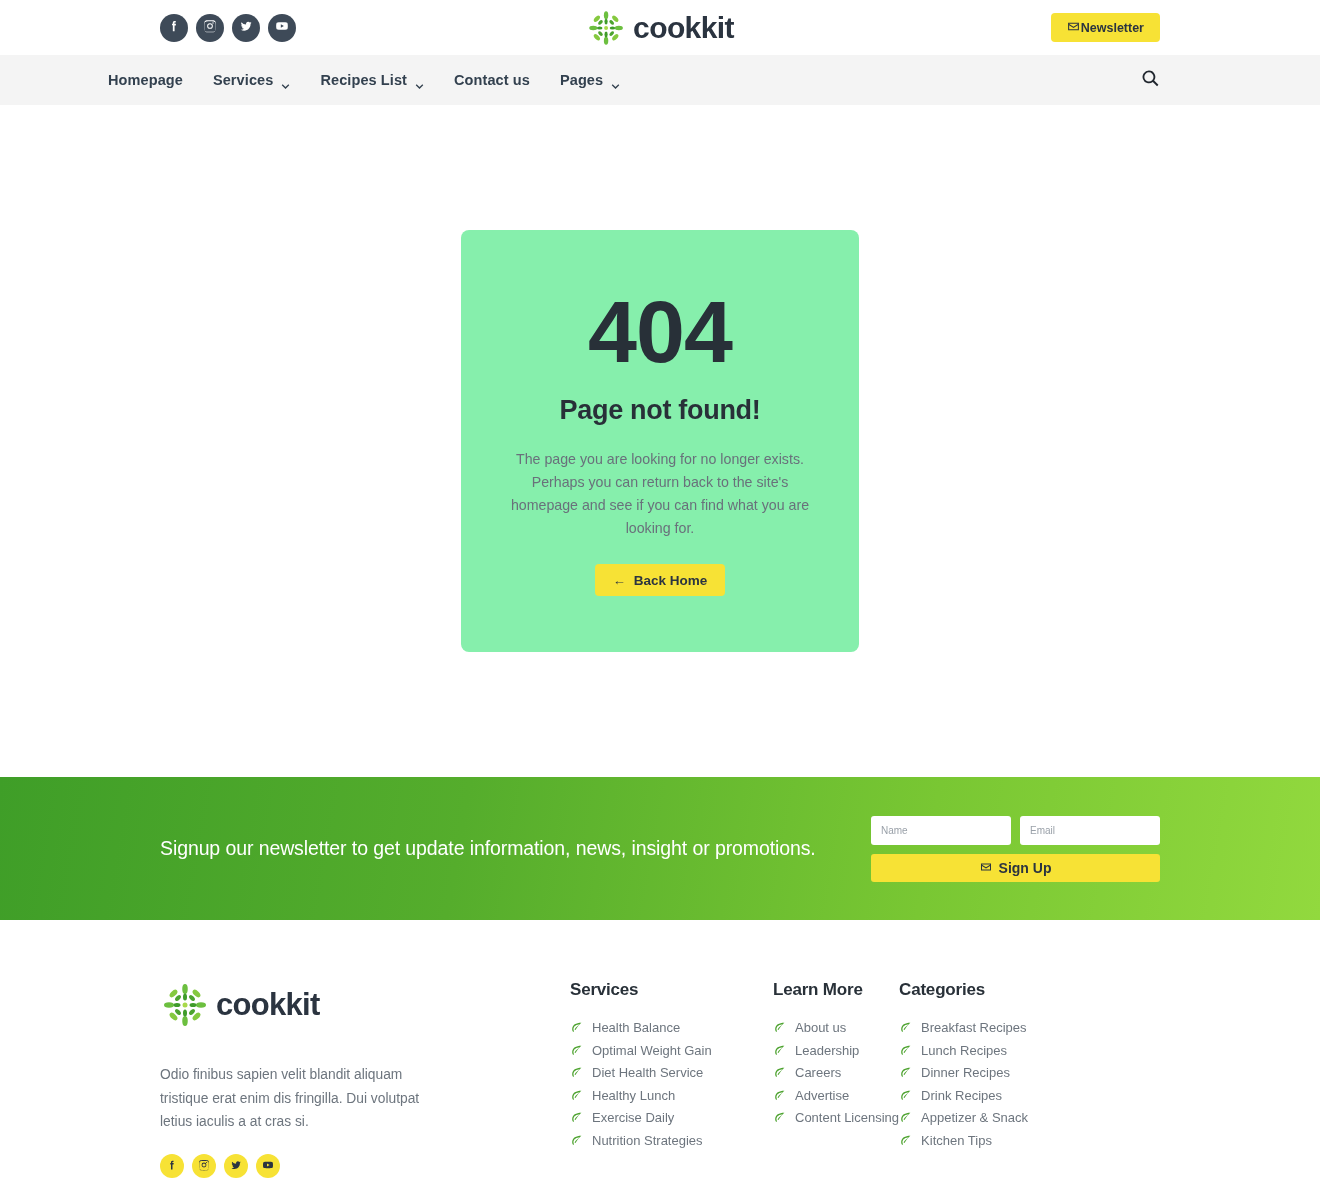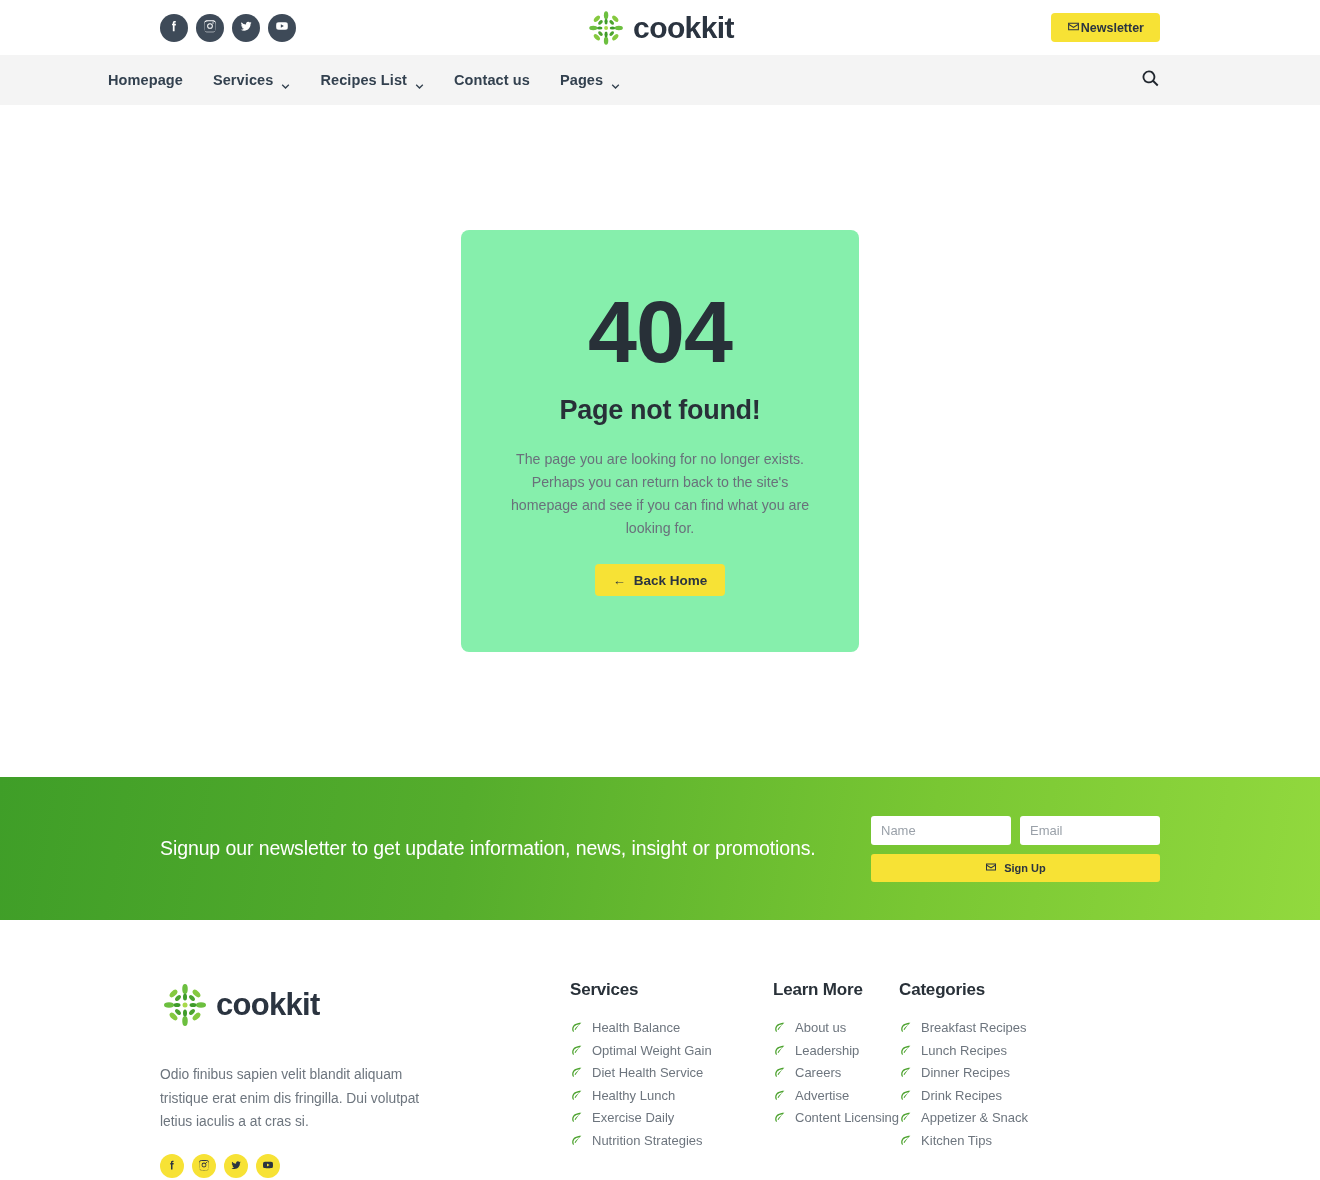--- a/index.html
+++ b/index.html
@@ -152,33 +152,33 @@
     letter-spacing: -0.1px;
   }
   .band-form { width: 289px; display: flex; flex-wrap: wrap; gap: 9px; }
   .band-form input[type=text] {
     height: 29px;
     width: 140px;
     border: none;
     border-radius: 3px;
     background: #ffffff;
     padding: 0 10px;
-    font-size: 13px;
+    font-size: 10px;
     color: #4e565f;
     font-family: "Liberation Sans", sans-serif;
   }
   .band-form input::placeholder { color: #9aa1a9; }
   .signup-btn {
     width: 289px;
     height: 28px;
     background: #f7e235;
     border: none;
     border-radius: 3px;
     display: flex; align-items: center; justify-content: center; gap: 7px;
-    font-size: 11px;
+    font-size: 14px;
     font-weight: 600;
     color: #2b3440;
     cursor: pointer;
     font-family: "Liberation Sans", sans-serif;
   }
   .signup-btn svg { width: 12px; height: 12px; fill: #2b3440; }
 
   
   .footer {
     background: #ffffff;

